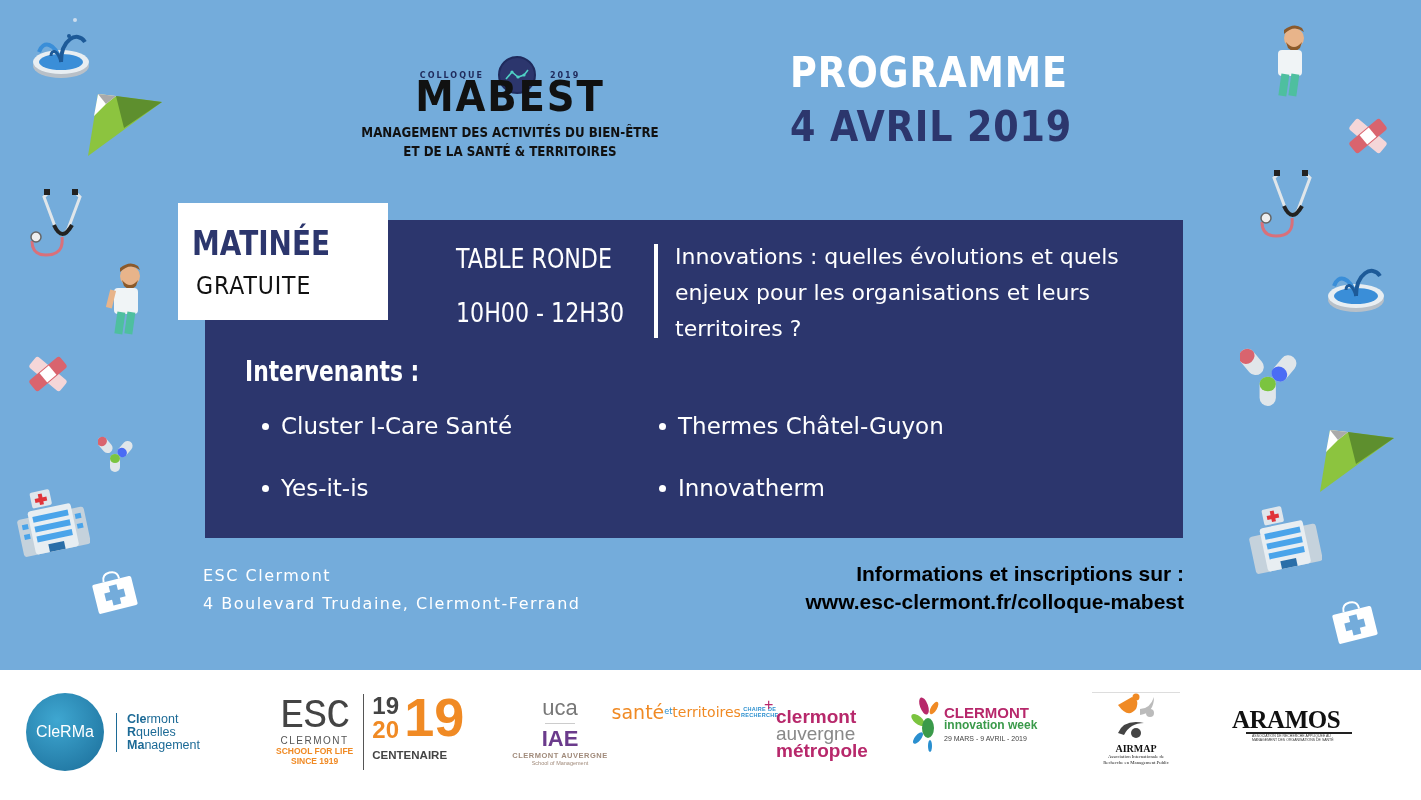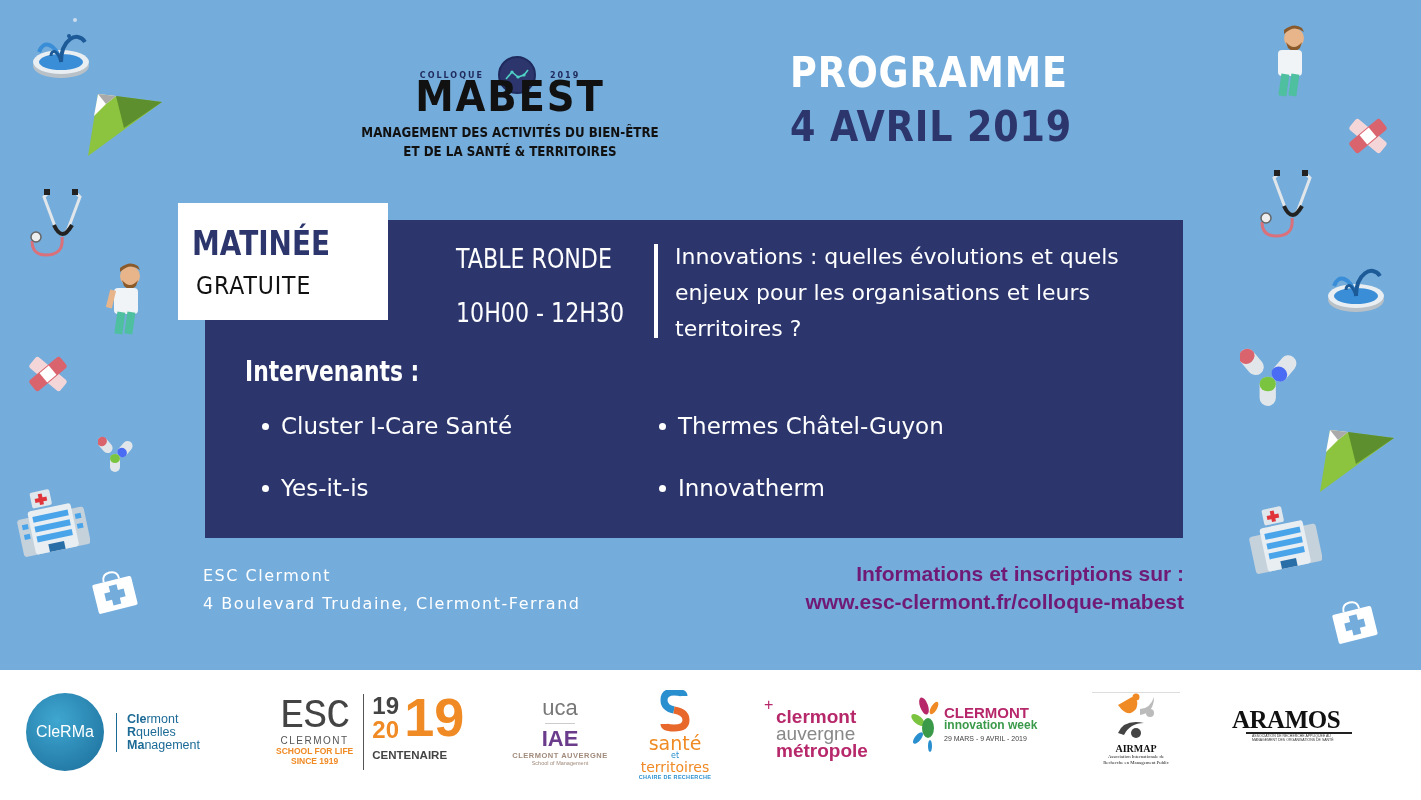--- a/index.html
+++ b/index.html
@@ -28,21 +28,21 @@
     .table-label { position:absolute; left:456px; top:243px; font-family:"DejaVu Sans", sans-serif; font-size:27px; color:#fff; transform:scaleX(0.82); transform-origin:left; }
     .table-time { position:absolute; left:456px; top:297px; font-family:"DejaVu Sans", sans-serif; font-size:27px; color:#fff; transform:scaleX(0.82); transform-origin:left; }
     .vbar { position:absolute; left:654px; top:244px; width:4px; height:94px; background:#fff; }
     .topic { position:absolute; left:675px; top:239px; width:490px; font-family:"DejaVu Sans", sans-serif; font-size:22px; line-height:36px; color:#fff; }
 
     .speakers-title { position:absolute; left:245px; top:355px; font-family:"DejaVu Sans", sans-serif; font-weight:bold; font-size:28px; color:#fff; transform:scaleX(0.78); transform-origin:left; }
     .speaker { position:absolute; font-family:"DejaVu Sans", sans-serif; font-size:23px; color:#fff; display:flex; align-items:center; gap:12px; }
     .speaker .bullet { width:7px; height:7px; border-radius:50%; background:#fff; }
 
     .venue { position:absolute; left:203px; top:562px; font-family:"DejaVu Sans", sans-serif; font-size:16px; line-height:28px; color:#fff; letter-spacing:1.5px; }
-    .info { position:absolute; right:237px; top:560px; text-align:right; font-family:"Liberation Sans", sans-serif; font-weight:bold; font-size:21px; line-height:28px; color:#701a75; }
+    .info { position:absolute; right:237px; top:560px; text-align:right; font-family:"Liberation Sans", sans-serif; font-weight:bold; font-size:21px; line-height:28px; color:#000000; }
 
     
     .logobar { position:absolute; left:0; top:670px; width:1421px; height:130px; background:#fff; }
     .logo { position:absolute; display:flex; align-items:center; justify-content:center; }
 
     .clerma-circle { width:78px; height:78px; border-radius:50%; background:radial-gradient(circle at 40% 35%, #3fa7d1, #1a6c98); color:#fff; font-family:"Liberation Sans", sans-serif; font-size:16px; display:flex; align-items:center; justify-content:center; }
     .clerma-text { font-family:"Liberation Sans", sans-serif; font-size:12.5px; line-height:13px; color:#1c6a96; border-left:1.5px solid #1c6a96; padding-left:10px; margin-left:12px; }
 
     .esc-left { text-align:center; }
     .esc-big { font-family:Liberation Mono, monospace; font-size:40px; line-height:36px; color:#444; letter-spacing:-1px; }
@@ -319,21 +319,21 @@
   </div>
 
   <div class="logo iae" style="left:506px;top:26px;width:108px;flex-direction:column">
     <div class="iae-uca">uca</div>
     <div class="iae-rule"></div>
     <div class="iae-name">IAE</div>
     <div class="iae-sub">CLERMONT AUVERGNE</div>
     <div class="iae-sub2">School of Management</div>
   </div>
 
-  <div class="logo sante" style="left:636px;top:20px;width:78px;flex-direction:column">
+  <div class="logo sante" style="left:656px;top:20px;width:78px;flex-direction:row">
     <svg class="sante-s" viewBox="0 0 30 42">
       <path d="M24 6 Q24 2 14 2 Q4 2 4 10 Q4 18 14 20" stroke="#2a8fcf" stroke-width="7" fill="none"></path>
       <path d="M14 20 Q26 22 26 30 Q26 38 14 38 Q4 38 4 34" stroke="#e8672a" stroke-width="7" fill="none"></path>
     </svg>
     <div class="sante-word">santé</div>
     <div class="sante-et">et</div>
     <div class="sante-terr">territoires</div>
     <div class="sante-chaire">CHAIRE DE RECHERCHE</div>
   </div>
 

